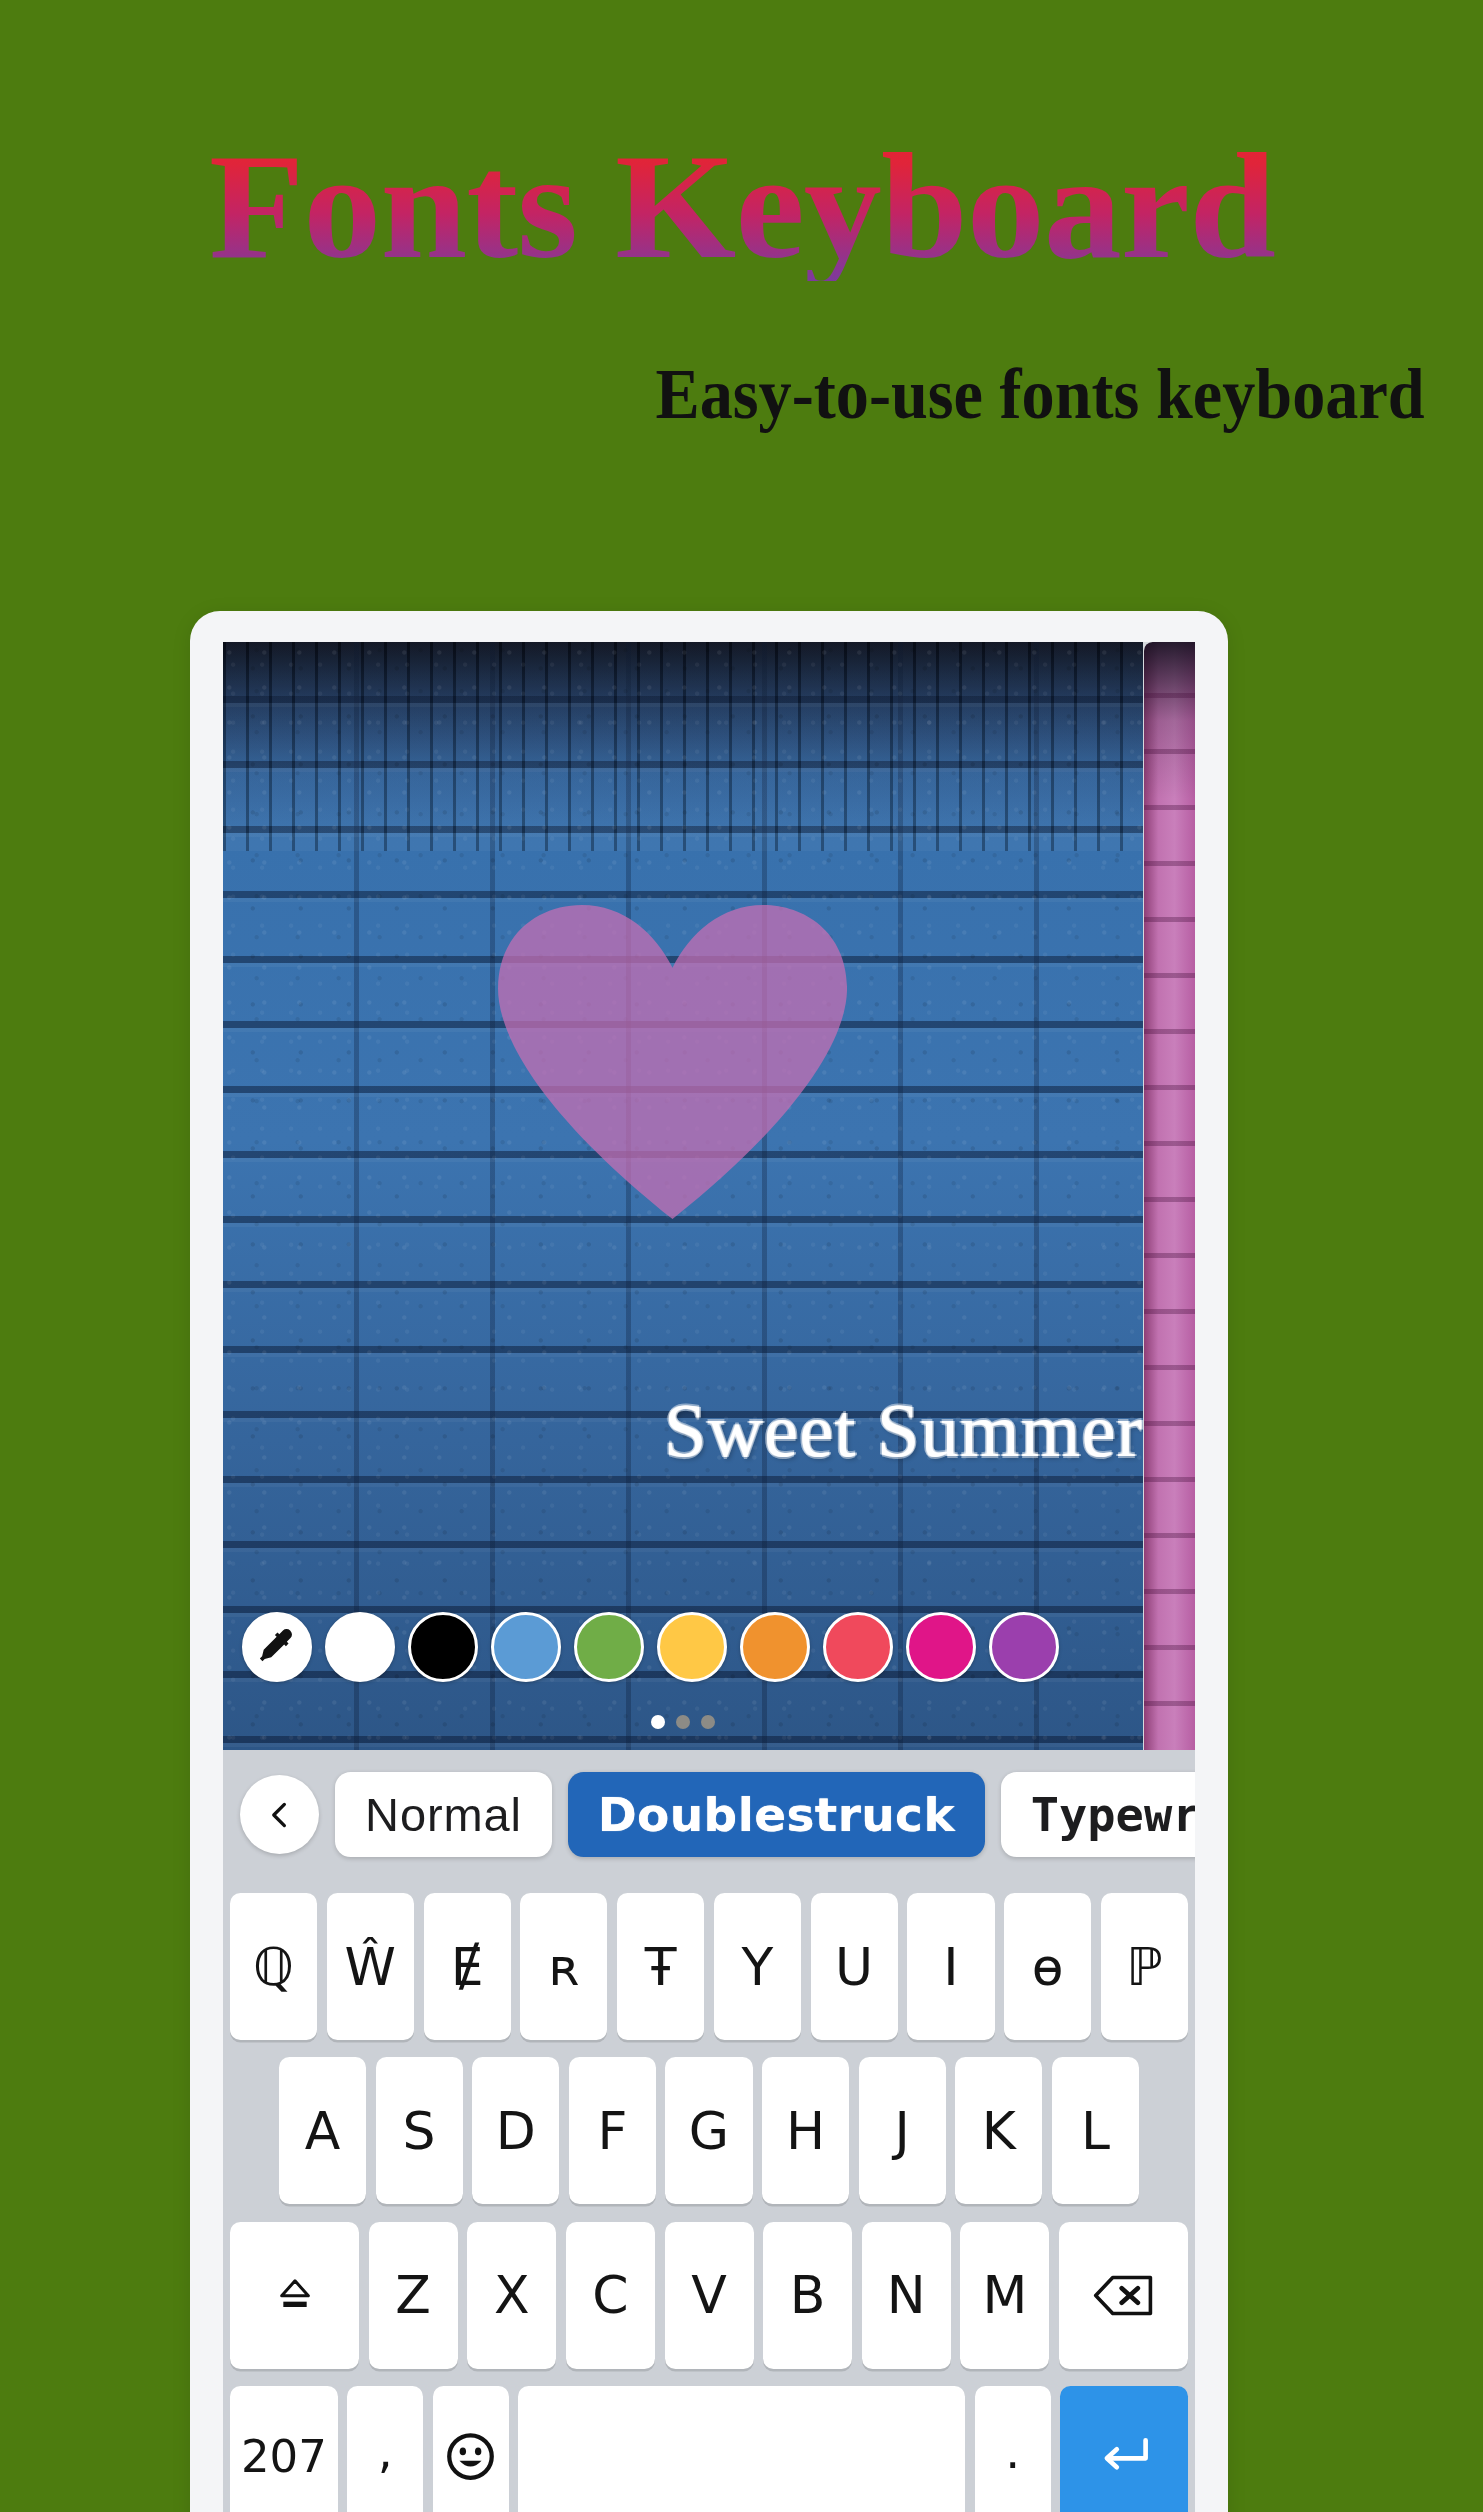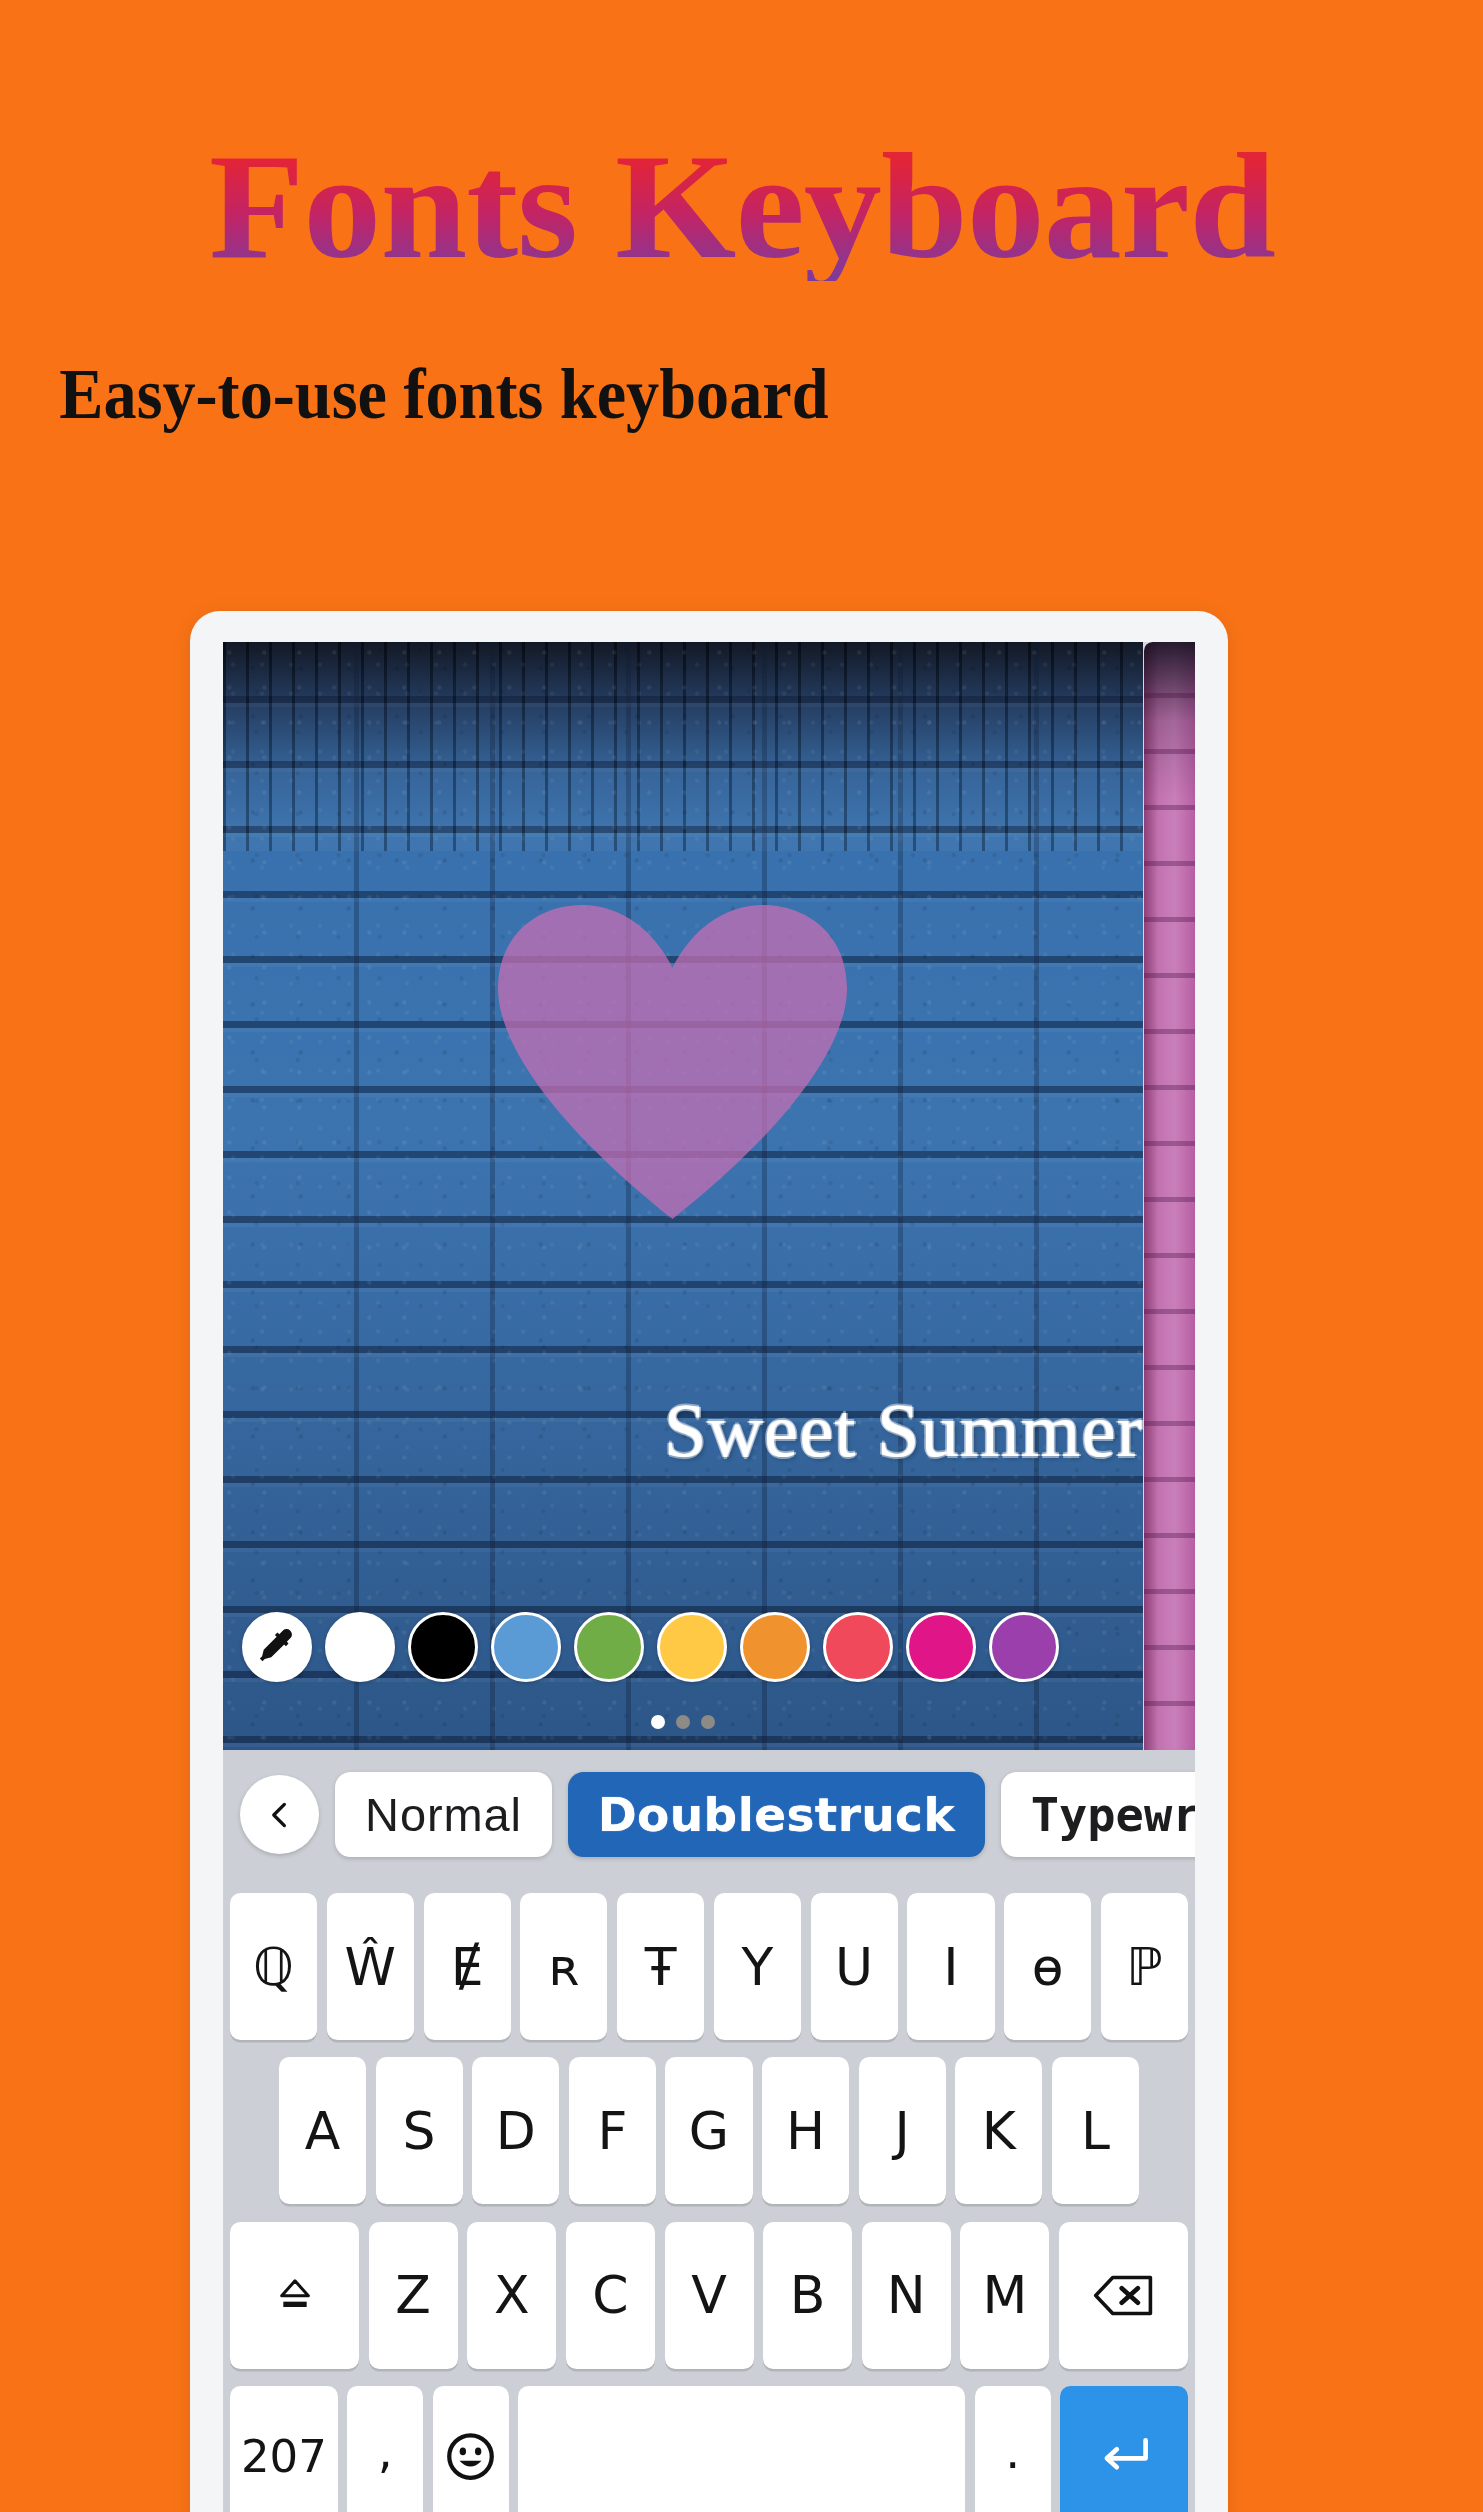--- a/index.html
+++ b/index.html
@@ -9,21 +9,21 @@
     height: 2512px;
     background: #ffffff;
     font-family: "Liberation Sans", sans-serif;
     overflow: hidden;
   }
 
   .page {
     position: relative;
     width: 1484px;
     height: 2512px;
-    background: #f97316;
+    background: #4d7c0f;
   }
 
   
   .headline-wrap {
     position: absolute;
     top: 131px;
     left: 0;
     width: 1484px;
     text-align: center;
   }
@@ -40,21 +40,21 @@
     color: transparent;
     -webkit-text-fill-color: transparent;
     white-space: nowrap;
   }
 
   .subheadline-wrap {
     position: absolute;
     top: 358px;
     left: 0;
     width: 1484px;
-    text-align: left;
+    text-align: right;
   }
   .subheadline {
     font-family: "Liberation Serif", serif;
     font-weight: 700;
     font-size: 72px;
     line-height: 1.0;
     color: #111111;
     transform: scaleX(0.92);
     white-space: nowrap;
   }

